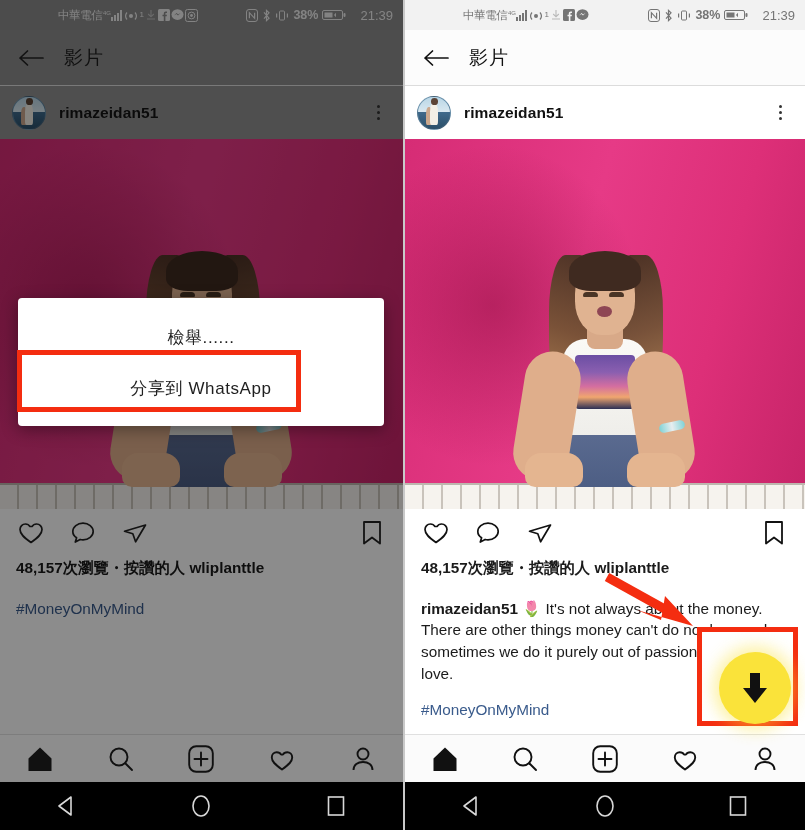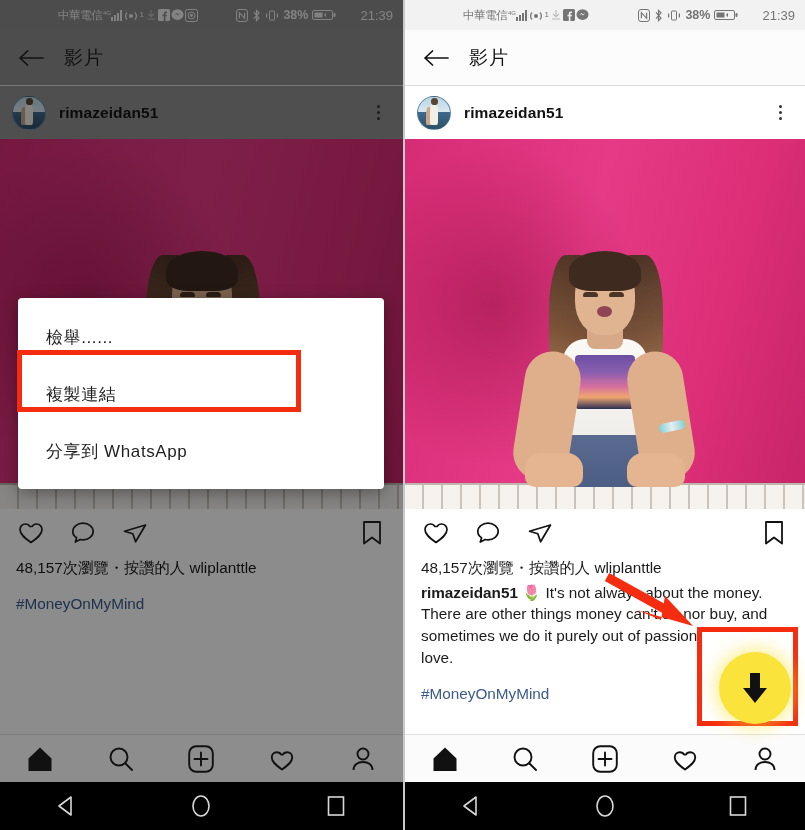--- a/index.html
+++ b/index.html
@@ -17,21 +17,21 @@
   
   .statusbar {
     height: 30px; display: flex; align-items: center;
     padding: 0 10px; font-size: 11px; position: relative;
   }
   .statusbar .left { display: flex; align-items: center; gap: 1px; flex: 1; padding-left: 48px; }
   .statusbar .right { display: flex; align-items: center; gap: 4px; }
   .carrier { font-size: 11.5px; letter-spacing: -0.4px; }
   .sb-ico { display: inline-flex; align-items: center; justify-content: center; }
   .sb-ico svg { display: block; }
-  .clock { font-size: 13px; margin-left: 20px; }
+  .clock { font-size: 13px; margin-left: 10px; }
   .batt-pct { font-size: 12.5px; font-weight: bold; }
 
   
   .appbar { height: 56px; display: flex; align-items: center; padding: 0 14px; border-bottom: 1px solid #dcdcdc; }
   .appbar .back { width: 34px; height: 34px; display:flex; align-items:center; justify-content:center; }
   .appbar .title { font-size: 19px; margin-left: 16px; letter-spacing: 1px; }
 
   
   .posthead { height: 53px; display: flex; align-items: center; padding: 0 12px; }
   .avatar {
@@ -87,21 +87,21 @@
   .photo .bracelet { position:absolute; left:138px; bottom:56px; width:26px; height:9px; border-radius:5px;
     background: linear-gradient(90deg,#7fd2d6,#e7eef0,#7fd2d6); transform:rotate(-12deg); }
 
   
   .actions { height: 48px; display: flex; align-items: center; padding: 0 16px; gap: 22px; }
   .actions .spacer { flex: 1; }
   .icon-btn { width: 30px; height: 30px; display:flex; align-items:center; justify-content:center; }
 
   
   .caption { padding: 0 16px; font-size: 15.3px; line-height: 1.42; color: #1b1b1b; }
-  .views { font-weight: normal; margin-bottom: 3px; }
+  .views { font-weight: bold; margin-bottom: 19px; }
   .cap-user { font-weight: bold; }
   .hashtag { color: #3a5b8c; margin-top: 14px; display:block; }
   .tulip { display:inline-block; }
 
   
   .tabbar {
     position:absolute; left:0; right:0; bottom:48px; height:48px;
     display:flex; align-items:center; justify-content:space-around;
     border-top:1px solid #e0e0e0; background:#fbfbfb;
   }
@@ -114,21 +114,21 @@
 
   
   .scrim { position:absolute; inset:0; background: rgba(0,0,0,.45); pointer-events:none; z-index: 5; }
 
   
   .dialog {
     position:absolute; left:18px; top:298px; width:366px; z-index: 6;
     background:#fff; border-radius:4px; box-shadow: 0 4px 16px rgba(0,0,0,.35);
     padding: 14px 0 12px 0;
   }
-  .dialog .item { padding: 14px 28px; font-size: 17px; color:#1f1f1f; letter-spacing:.6px; }
+  .dialog .item { padding: 14px 28px; font-size: 17px; color:#1f1f1f; letter-spacing:.6px;text-align:center; }
   .dialog .item.tall { padding: 20px 28px; }
 
   .redbox { position:absolute; border:5px solid #f42d10; z-index: 7; }
   #redbox-left { left:17px; top:350px; width:284px; height:62px; }
   #redbox-right { left:697px; top:627px; width:101px; height:99px; }
 
   .dlbtn {
     position:absolute; z-index: 8; left:719px; top:652px; width:72px; height:72px;
     border-radius:50%; background:#fae33a; display:flex; align-items:center; justify-content:center;
     box-shadow: 0 0 16px 6px rgba(250,227,58,.45);
@@ -293,21 +293,20 @@
 
     <div class="caption">
       <div class="views">48,157次瀏覽・按讚的人 wliplanttle</div>
       <span class="hashtag">#MoneyOnMyMind</span>
     </div>
 
     <div class="scrim"></div>
 
     <div class="dialog">
       <div class="item">檢舉......</div>
-      <div class="item tall">複製連結</div>
       <div class="item">分享到 WhatsApp</div>
     </div>
 
     <div class="redbox" id="redbox-left"></div>
 
     <div class="tabbar" style="background:#8d8d8d; border-top-color:#7d7d7d; z-index:9;">
       <div class="icon-btn">
         <svg width="28" height="26" viewBox="0 0 28 26">
             <path d="M14 1.5L2.5 12.5V25h23V12.5z" fill="#111"></path>
           </svg>

